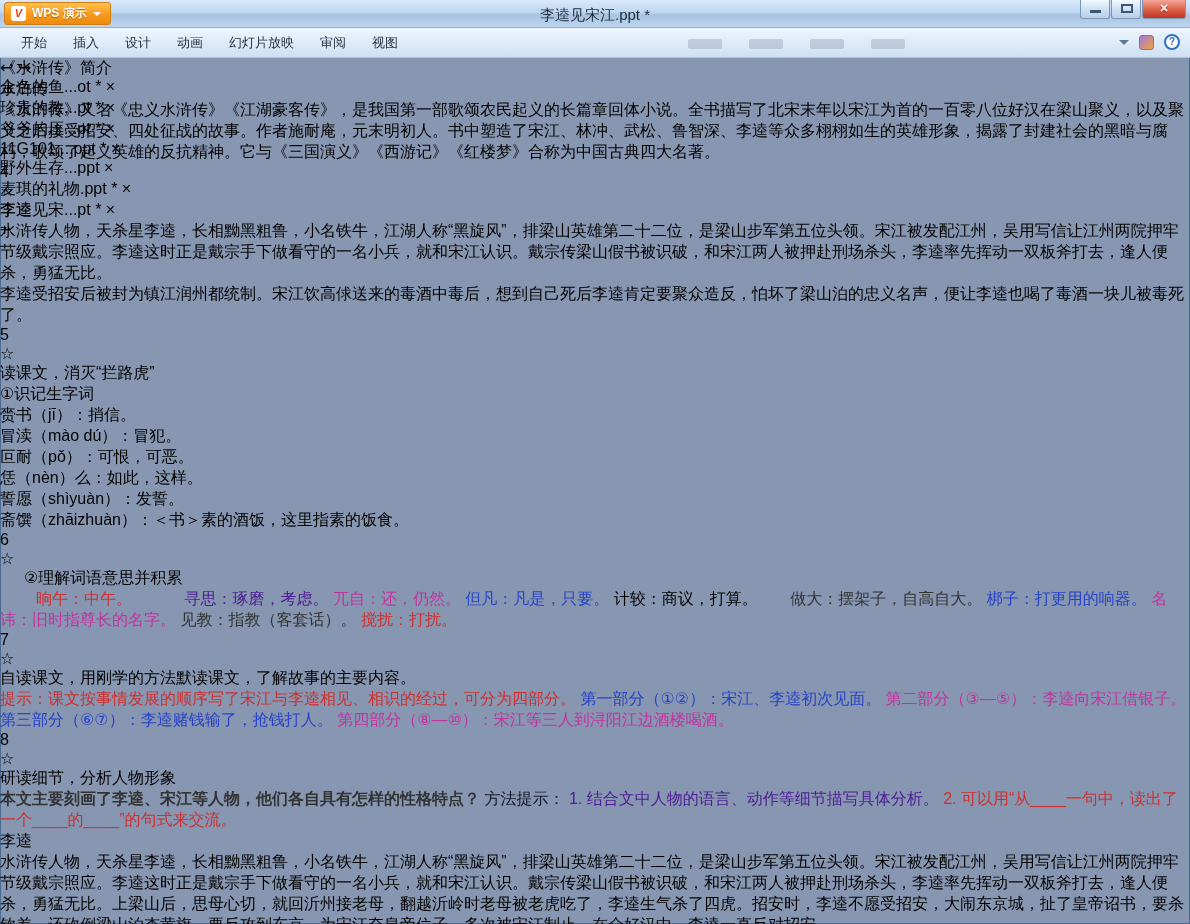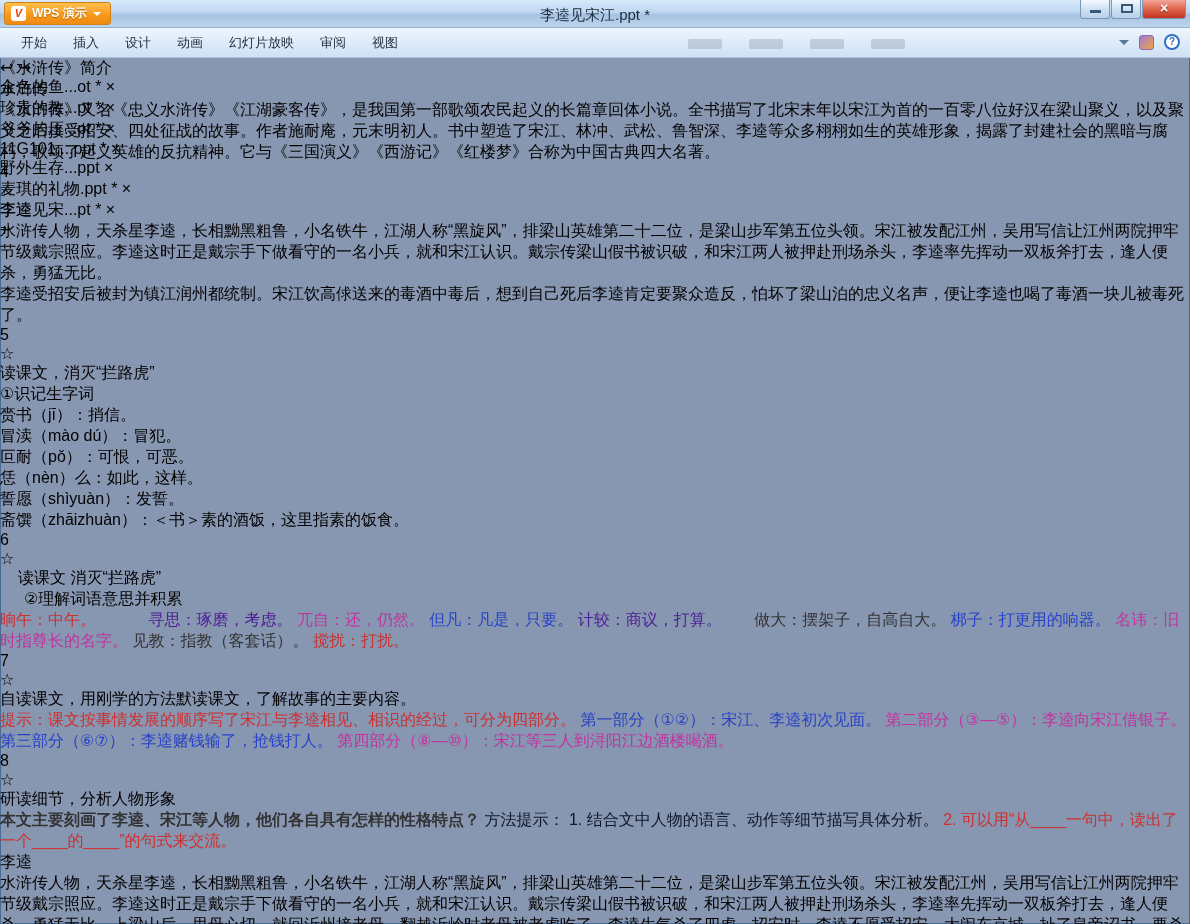--- a/index.html
+++ b/index.html
@@ -316,28 +316,27 @@
       </div>
 
       <div class="trow">
         <div class="tgut">
           <div class="tnum">6</div>
           <div class="tstar">☆</div>
         </div>
         <div class="tbox">
           <div class="ti t56">
             <div class="tmini"><span class="y"></span><span class="p"></span><span class="b"></span></div>
-            <div class="tt1" style="margin-left:18px">读课文 消灭“拦路虎”</div>
             <div class="tt2" style="margin-left:24px">②理解词语意思并积累</div>
             <div class="t6lines">
-              <span style="color: rgb(207, 47, 47);">晌午：中午。</span>
+              <span style="color: rgb(207, 47, 47); padding-left: 36px;">晌午：中午。</span>
               <span style="color: #4c1d95; margin-left: 48px;">寻思：琢磨，考虑。</span>
               <span style="color: rgb(194, 51, 160);">兀自：还，仍然。</span>
               <span style="color: rgb(39, 67, 199);">但凡：凡是，只要。</span>
-              <span style="color: #4c1d95;">计较：商议，打算。</span>
+              <span style="color: #000000;">计较：商议，打算。</span>
               <span style="color: rgb(51, 51, 51); margin-left: 28px;">做大：摆架子，自高自大。</span>
               <span style="color: rgb(39, 67, 199);">梆子：打更用的响器。</span>
               <span style="color: rgb(194, 51, 160);">名讳：旧时指尊长的名字。</span>
               <span style="color: rgb(51, 51, 51);">见教：指教（客套话）。</span>
               <span style="color: rgb(207, 47, 47);">搅扰：打扰。</span>
             </div>
           </div>
         </div>
       </div>
 
@@ -366,21 +365,21 @@
           <div class="tnum">8</div>
           <div class="tstar">☆</div>
         </div>
         <div class="tbox">
           <div class="ti t78">
             <div class="tmini"><span class="y"></span><span class="p"></span><span class="b"></span></div>
             <div class="t8title">研读细节，分析人物形象</div>
             <div class="t8lines">
               <span style="color: rgb(51, 51, 51); font-weight: bold;">本文主要刻画了李逵、宋江等人物，他们各自具有怎样的性格特点？</span>
               <span style="color: #0f172a;">方法提示：</span>
-              <span style="color: #0f172a;">1. 结合文中人物的语言、动作等细节描写具体分析。</span>
+              <span style="color: #4c1d95;">1. 结合文中人物的语言、动作等细节描写具体分析。</span>
               <span style="color: rgb(207, 47, 47);">2. 可以用“从____一句中，读出了一个____的____”的句式来交流。</span>
             </div>
           </div>
         </div>
       </div>
 
     </div>
 
     <div class="sscroll">
       <div class="sbtn up"><span class="arr u"></span></div>

